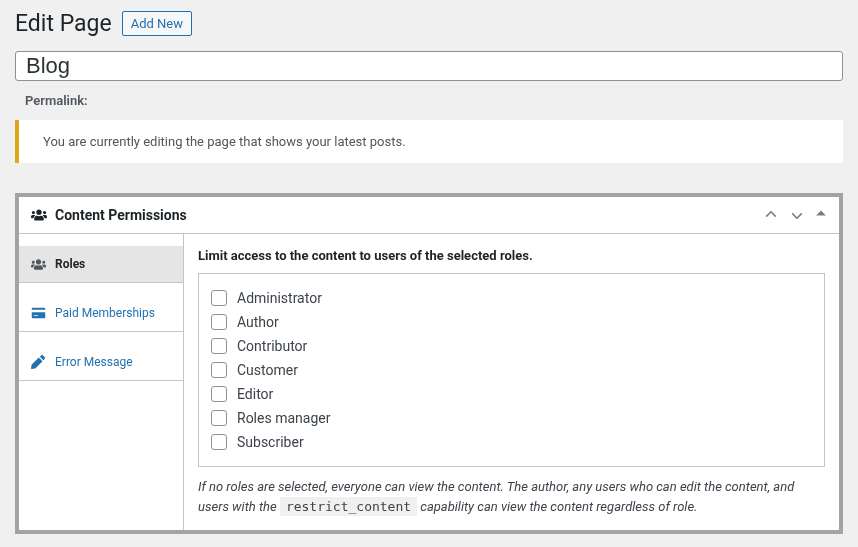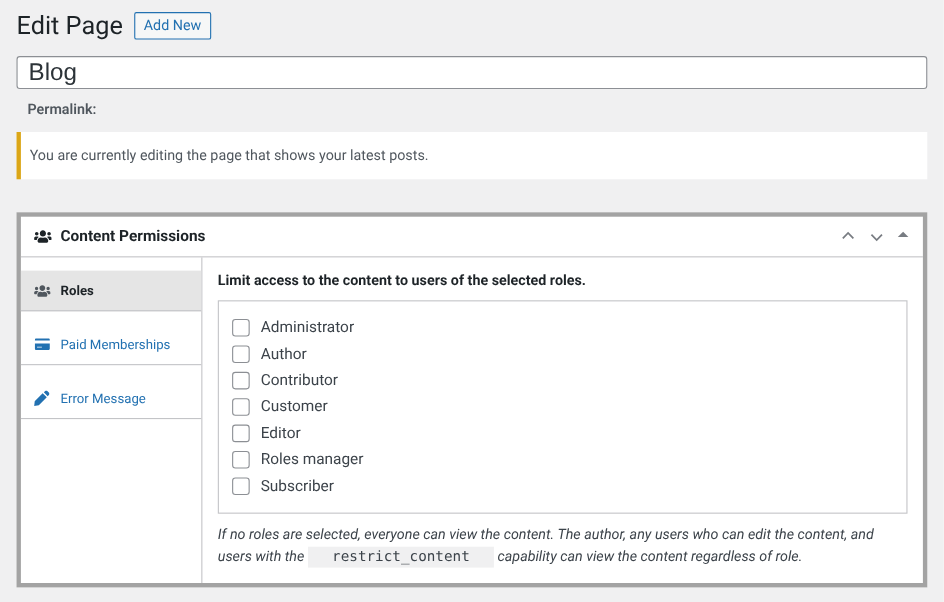--- a/index.html
+++ b/index.html
@@ -46,21 +46,21 @@
   }
   .permalink {
     padding: 12px 0 12px 10px;
     font-size: 13px;
     color: #50575e;
     font-weight: 600;
   }
   .notice {
     border-left: 4px solid #dba617;
     background: #fff;
-    padding: 14px 8px;
+    padding: 14px 24px;
     color: #50575e;
     font-size: 13px;
     margin-bottom: 30px;
   }
   .postbox {
     border: 4px solid #a3a3a3;
     background: #fff;
   }
   .postbox-header {
     display: flex;
@@ -145,21 +145,21 @@
   }
   .help-text {
     font-style: italic;
     color: #3c434a;
     font-size: 13px;
     line-height: 1.5;
   }
   code {
     font-family: Consolas, Monaco, monospace;
     background: #f0f0f1;
-    padding: 2px 22px;
+    padding: 2px 6px;
     font-size: 13px;
     font-style: normal;
   }
   svg { display: block; }
 </style>
 </head>
 <body>
 
 
 

